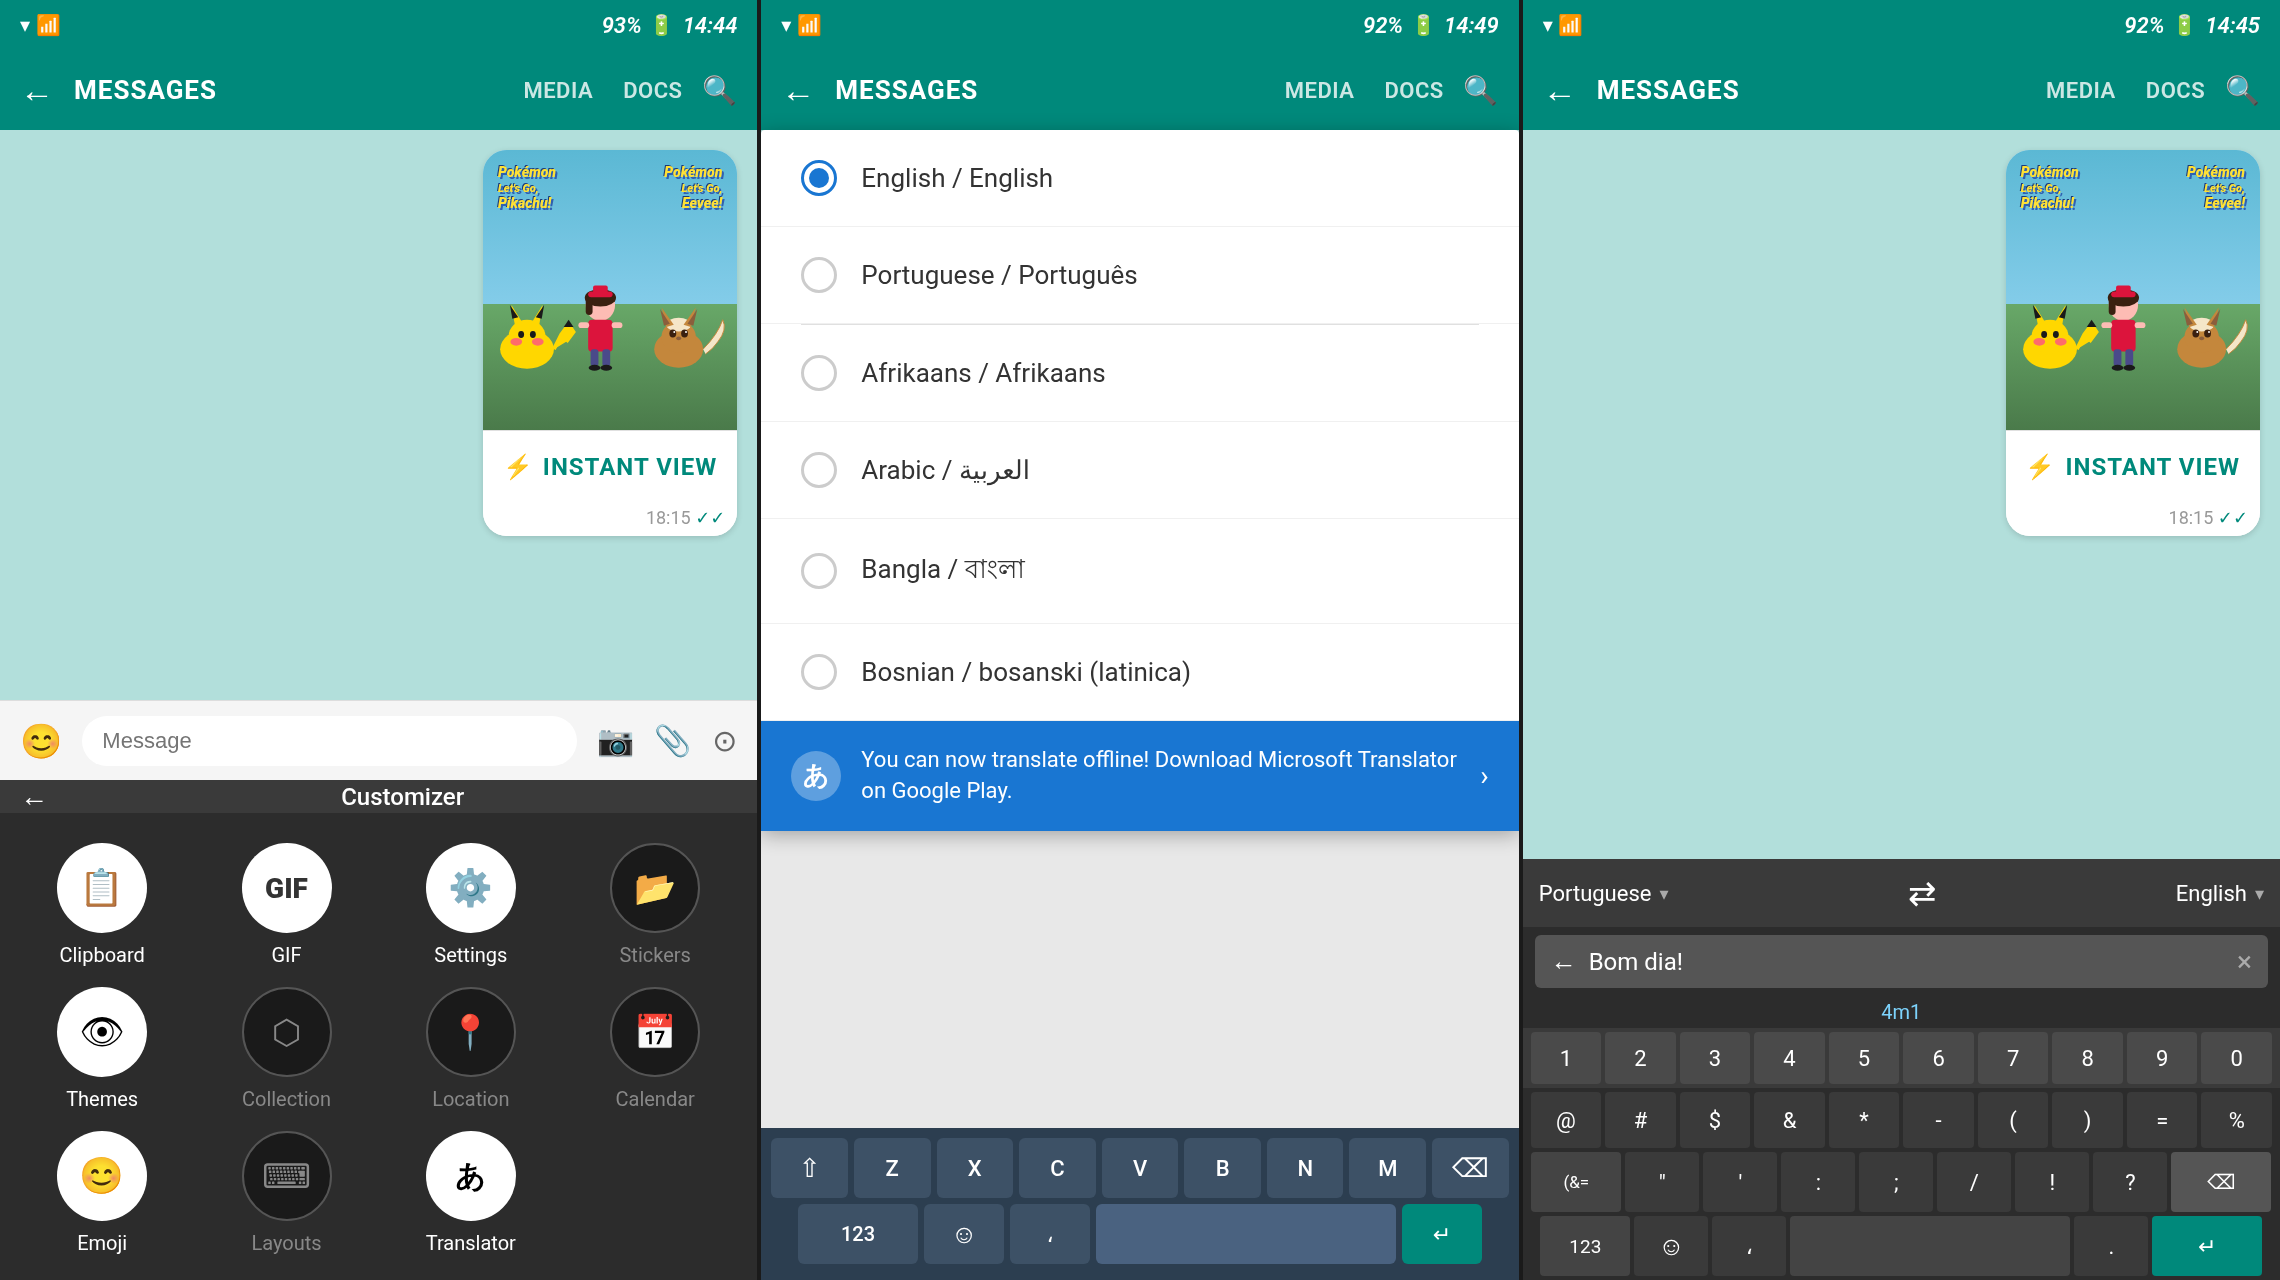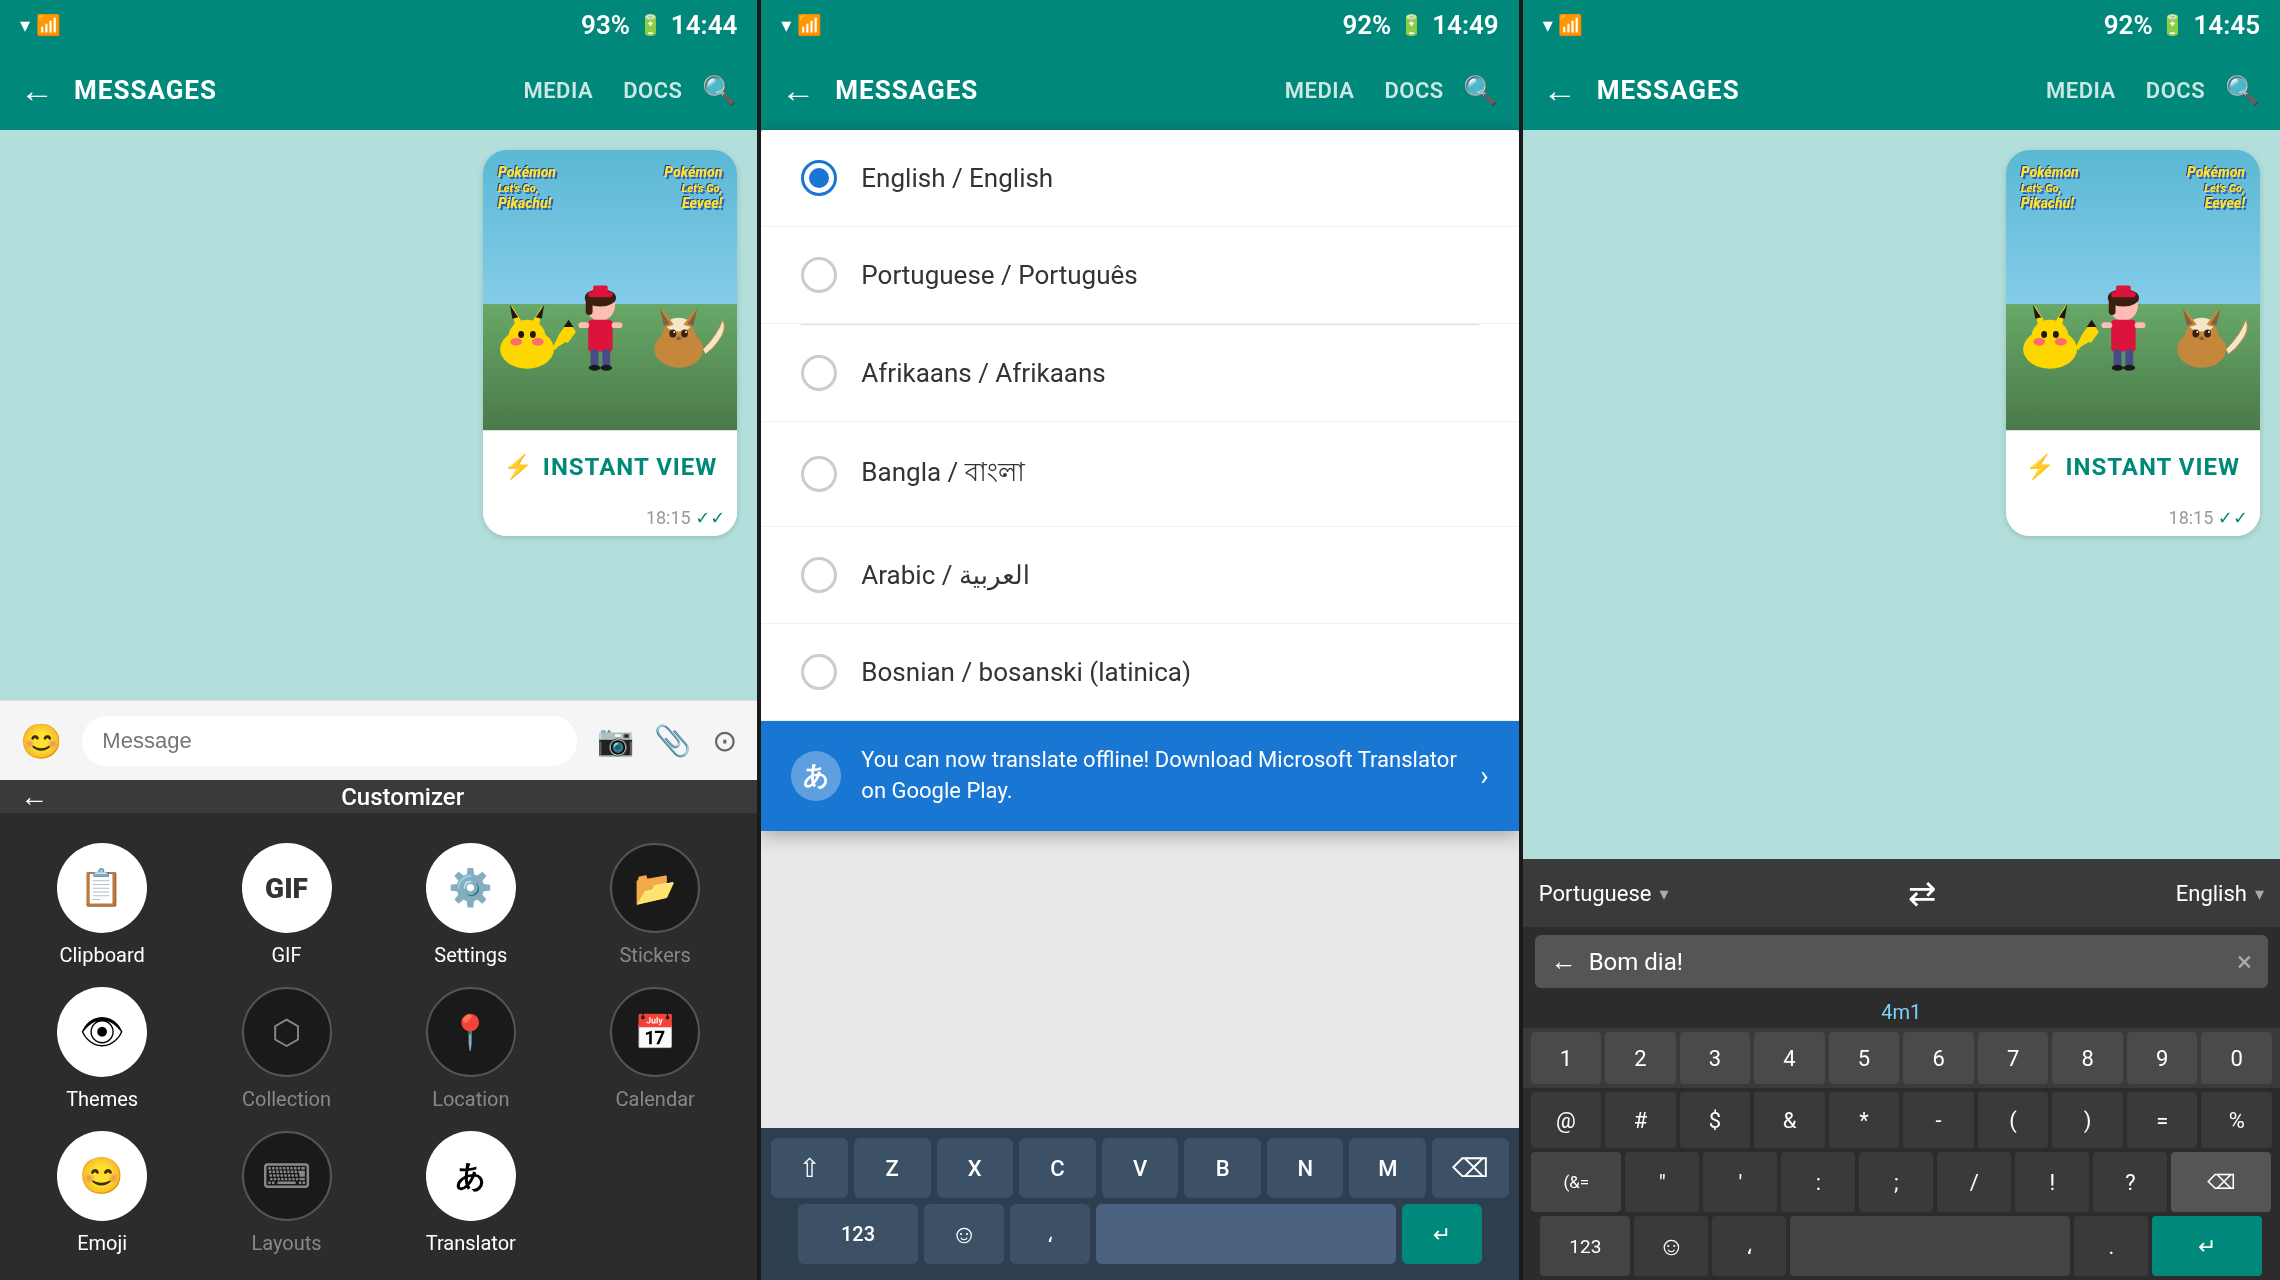--- a/index.html
+++ b/index.html
@@ -40,22 +40,23 @@
       align-items: center;
       gap: 6px;
     }
     .status-bar-right {
       display: flex;
       align-items: center;
       gap: 8px;
     }
     .status-text {
       color: white;
-      font-size: 26px;
+      font-size: 22px;
       font-weight: 600;
+      font-style: italic;
     }
     .status-icon {
       color: white;
       font-size: 20px;
     }
 
     
     .nav-bar {
       height: 80px;
       background: #00897b;
@@ -731,26 +732,26 @@
 
     <div style="height:1px;background:#e0e0e0;margin:0 40px;"></div>
 
     <div class="language-item">
       <div class="radio-btn"></div>
       <span class="language-name">Afrikaans / Afrikaans</span>
     </div>
 
     <div class="language-item">
       <div class="radio-btn"></div>
-      <span class="language-name">Bangla / বাংলা</span>
+      <span class="language-name">Arabic / العربية</span>
     </div>
 
     <div class="language-item">
       <div class="radio-btn"></div>
-      <span class="language-name">Arabic / العربية</span>
+      <span class="language-name">Bangla / বাংলা</span>
     </div>
 
     <div class="language-item">
       <div class="radio-btn"></div>
       <span class="language-name">Bosnian / bosanski (latinica)</span>
     </div>
 
 
     <div class="translate-banner">
       <div style="width:50px;height:50px;border-radius:50%;background:rgba(255,255,255,0.3);display:flex;align-items:center;justify-content:center;font-size:26px;color:white;font-weight:700;flex-shrink:0;">あ</div>

